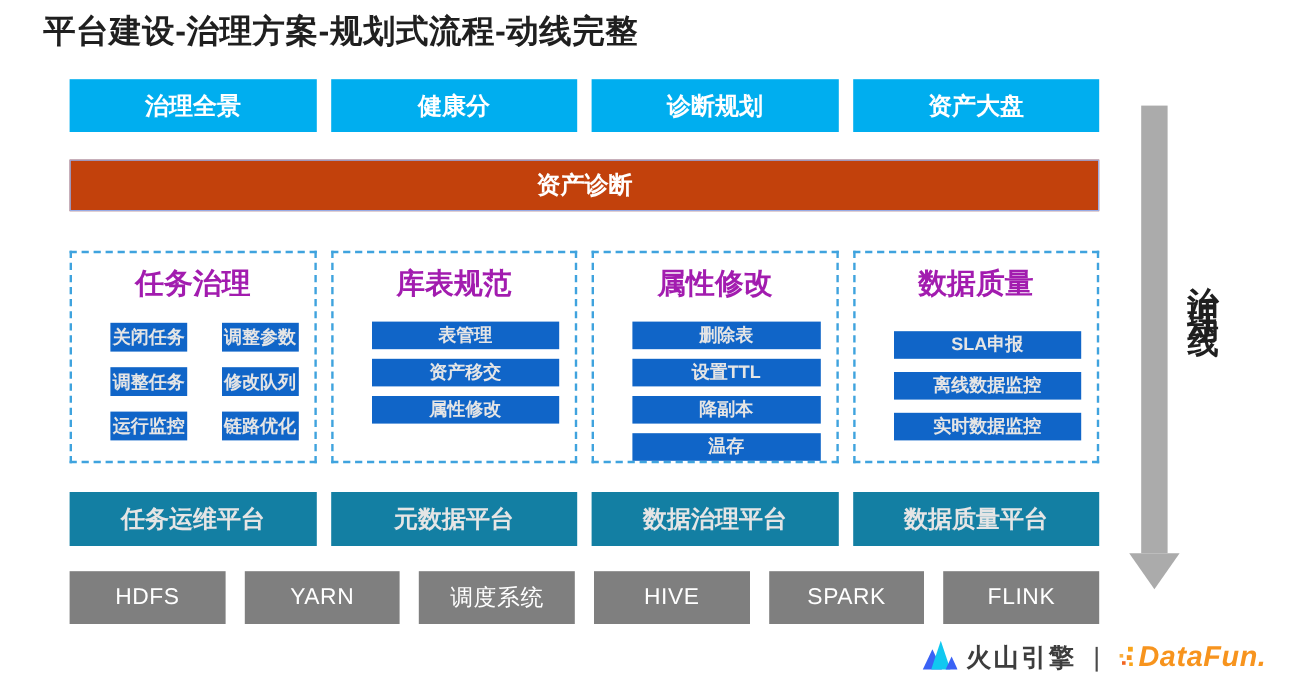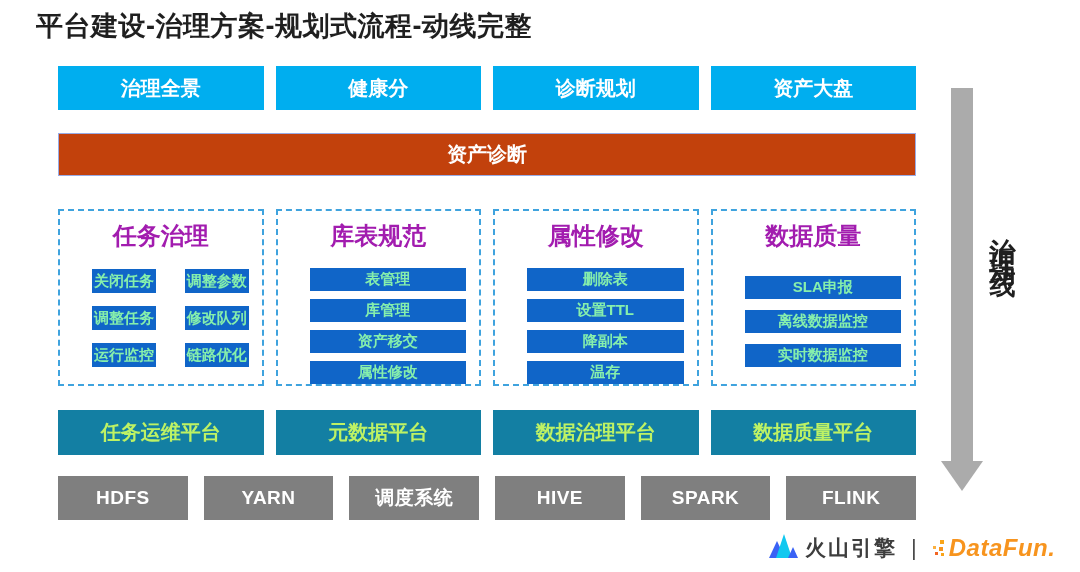--- a/index.html
+++ b/index.html
@@ -42,39 +42,39 @@
     margin-top:9px; text-align:center;
     font-size:24px; font-weight:700; color:#a21caf;
   }
   .group-items { margin-top:16px; display:flex; flex-direction:column; gap:8px; }
   .group-items.grid2 {
     display:grid; grid-template-columns:1fr 1fr;
     gap:13px 10px; margin-top:17px;
   }
   .group-items.late { margin-top:24px; gap:11px; }
   .chip {
-    height:23px; background:#1065c8; color:#86efac;
+    height:23px; background:#1065c8; color:#e5e5e5;
     display:flex; align-items:center; justify-content:center;
     font-size:15px; font-weight:700;margin-left:19px;
   }
   .grid2 .chip { height:24px; }
 
   .row-platform { margin-top:24px; display:flex; gap:12px; }
   .btn-teal {
     flex:1; height:45px;
-    background:#137fa3; color:#bef264;
+    background:#137fa3; color:#e5e5e5;
     display:flex; align-items:center; justify-content:center;
     font-size:20px; font-weight:700;
   }
   .row-infra { margin-top:21px; display:flex; gap:16px; }
   .btn-gray {
     flex:1; height:44px;
     background:#7f7f7f; color:#ffffff;
     display:flex; align-items:center; justify-content:center;
-    font-size:19px; font-weight:700; letter-spacing:0.5px;
+    font-size:19px; font-weight:400; letter-spacing:0.5px;
   }
 
   .flow-arrow { position:absolute; left:941px; top:88px; width:42px; }
   .flow-arrow .bar { width:22px; height:373px; background:#ababab; margin:0 auto; }
   .flow-arrow .head {
     width:0; height:0; margin:0 auto;
     border-left:21px solid transparent;
     border-right:21px solid transparent;
     border-top:30px solid #ababab;
   }
@@ -127,21 +127,20 @@
           <div class="chip">修改队列</div>
           <div class="chip">运行监控</div>
           <div class="chip">链路优化</div>
         </div>
       </section>
 
       <section class="group">
         <h3 class="group-title">库表规范</h3>
         <div class="group-items">
           <div class="chip">表管理</div>
-          <div class="chip">库管理</div>
           <div class="chip">资产移交</div>
           <div class="chip">属性修改</div>
         </div>
       </section>
 
       <section class="group">
         <h3 class="group-title">属性修改</h3>
         <div class="group-items">
           <div class="chip">删除表</div>
           <div class="chip">设置TTL</div>

